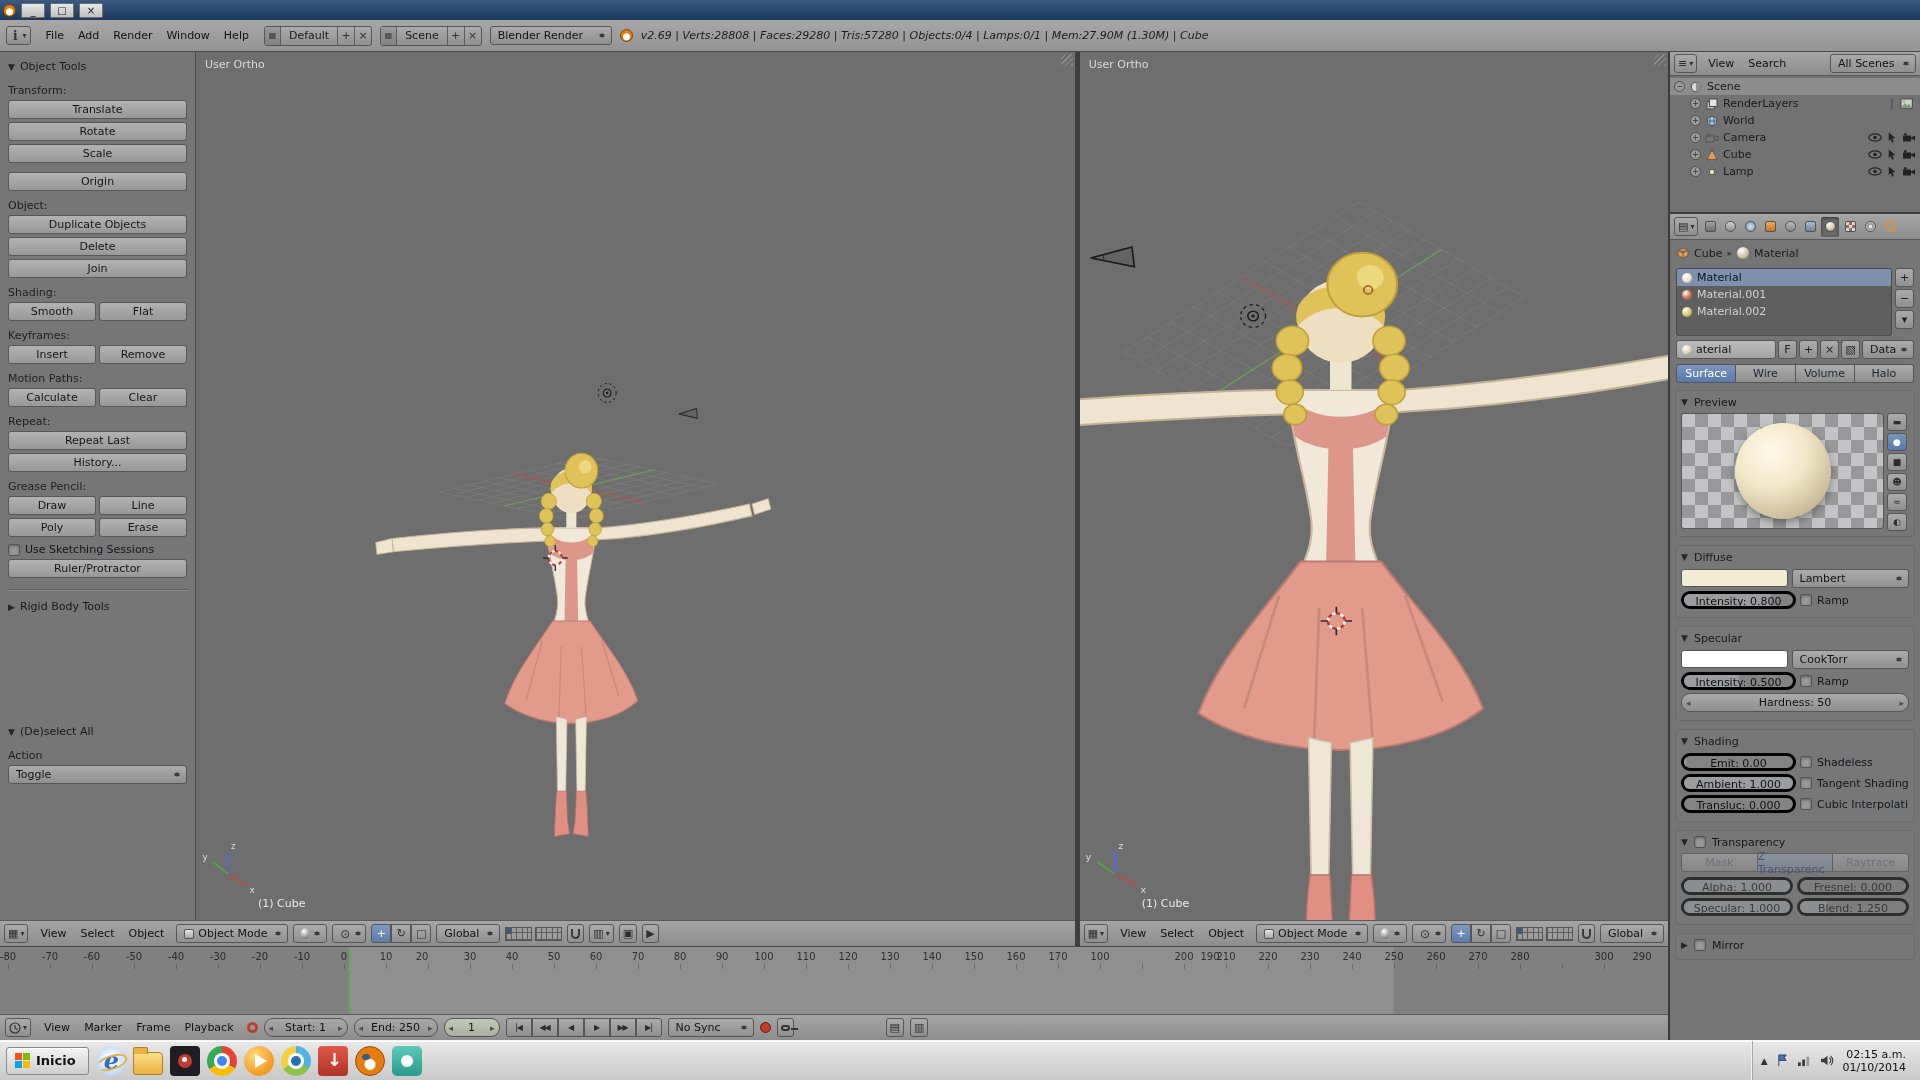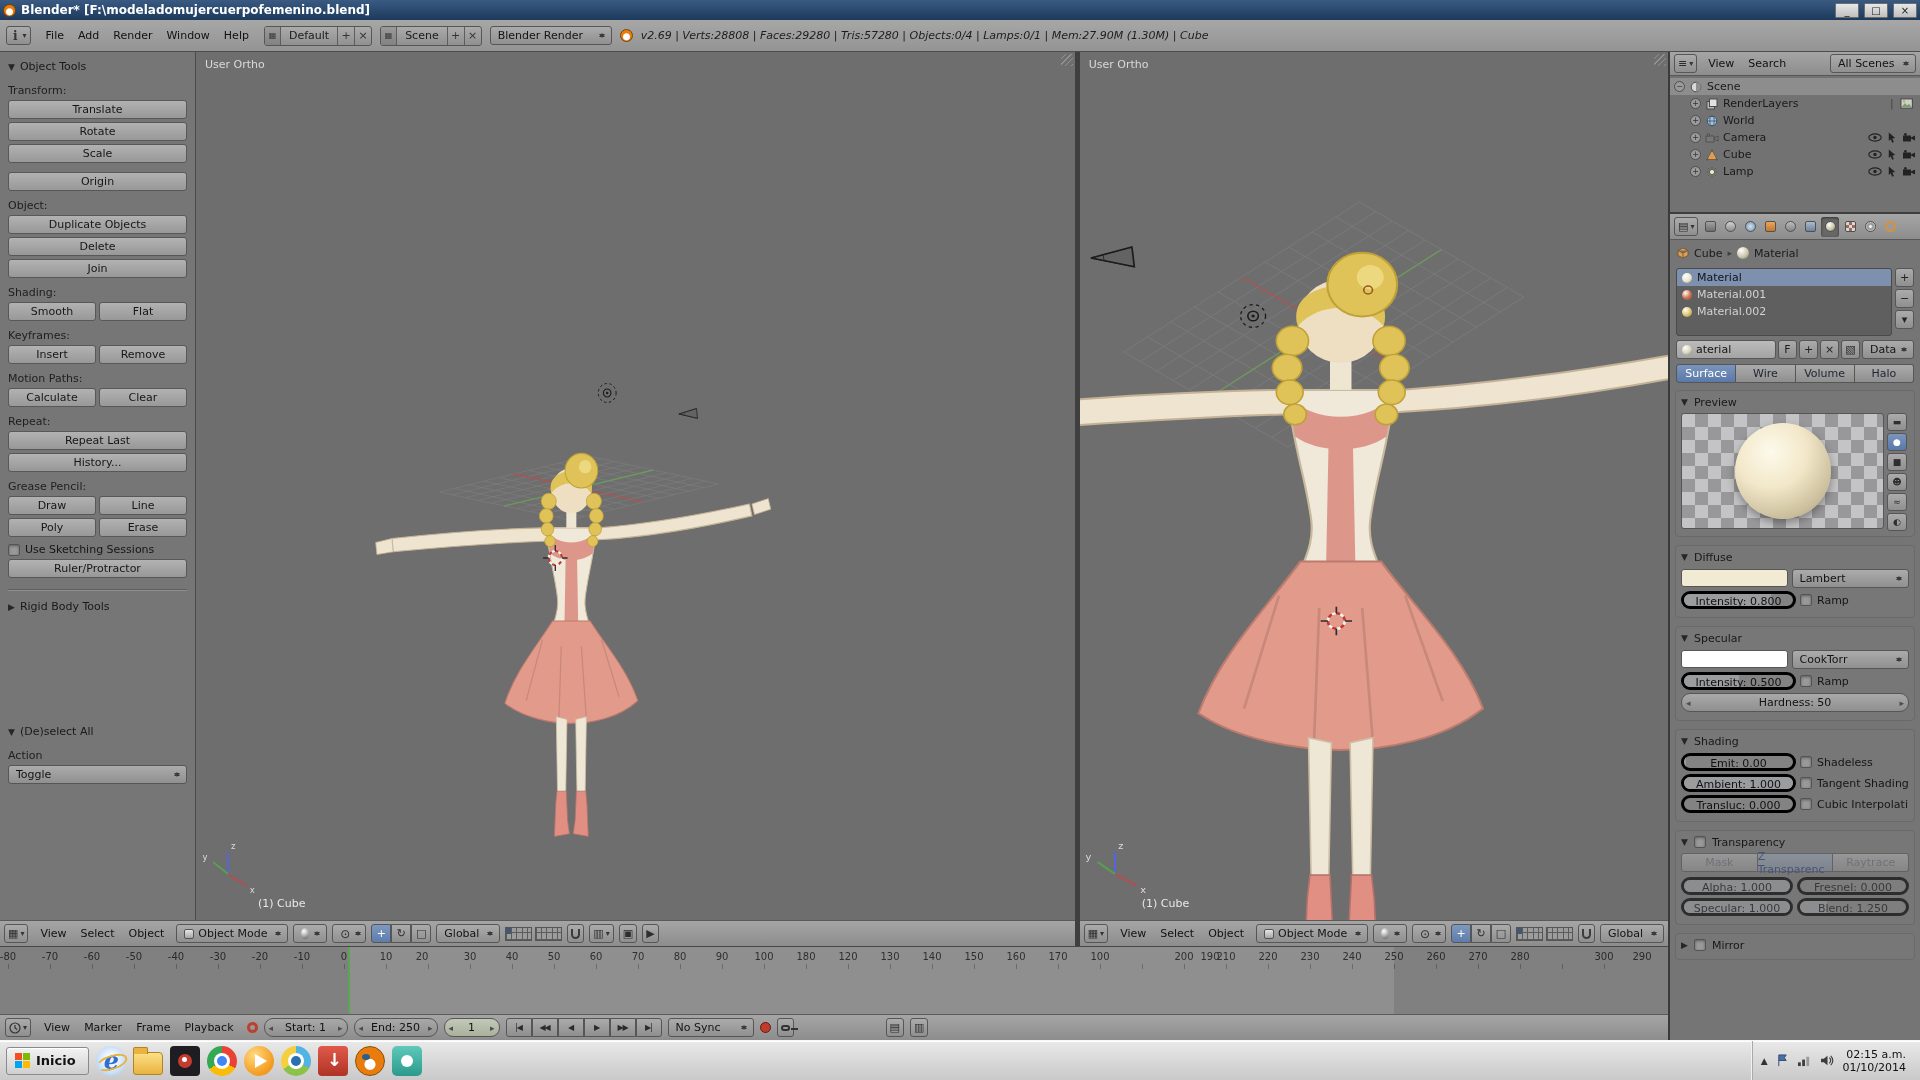--- a/index.html
+++ b/index.html
@@ -292,21 +292,20 @@
       <line x1="0" y1="0" x2="-16" y2="-12" stroke="#57a04c" stroke-width="2"></line>
       <text x="3" y="-25" font-size="9" fill="#dcdcdc">z</text>
       <text x="23" y="19" font-size="9" fill="#dcdcdc">x</text>
       <text x="-27" y="-14" font-size="9" fill="#dcdcdc">y</text>
     </g>
   </defs>
 </svg>
 
 <div class="titlebar">
   <i class="blogo-sm"></i>
-  <span class="ttl">Blender* [F:\modeladomujercuerpofemenino.blend]</span>
   <span class="wbtn">_</span>
   <span class="wbtn">□</span>
   <span class="wbtn">×</span>
 </div>
 
 <div class="infobar">
   <span class="ed-btn">
       <i class="info-i">i</i>
       <i class="mini-carat">▾</i>
     </span>
@@ -612,21 +611,21 @@
         <span class="ruler-num" style="left: 596px;">60</span>
         <i class="ruler-tick" style="left: 596px;"></i>
         <span class="ruler-num" style="left: 638px;">70</span>
         <i class="ruler-tick" style="left: 638px;"></i>
         <span class="ruler-num" style="left: 680px;">80</span>
         <i class="ruler-tick" style="left: 680px;"></i>
         <span class="ruler-num" style="left: 722px;">90</span>
         <i class="ruler-tick" style="left: 722px;"></i>
         <span class="ruler-num" style="left: 764px;">100</span>
         <i class="ruler-tick" style="left: 764px;"></i>
-        <span class="ruler-num" style="left: 806px;">180</span>
+        <span class="ruler-num" style="left: 806px;">110</span>
         <i class="ruler-tick" style="left: 806px;"></i>
         <span class="ruler-num" style="left: 848px;">120</span>
         <i class="ruler-tick" style="left: 848px;"></i>
         <span class="ruler-num" style="left: 890px;">130</span>
         <i class="ruler-tick" style="left: 890px;"></i>
         <span class="ruler-num" style="left: 932px;">140</span>
         <i class="ruler-tick" style="left: 932px;"></i>
         <span class="ruler-num" style="left: 974px;">150</span>
         <i class="ruler-tick" style="left: 974px;"></i>
         <span class="ruler-num" style="left: 1016px;">160</span>

